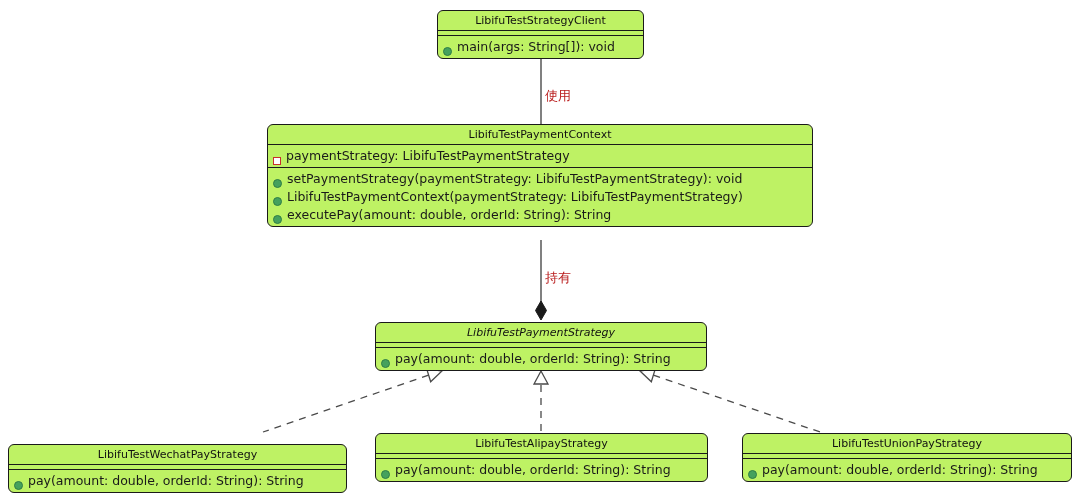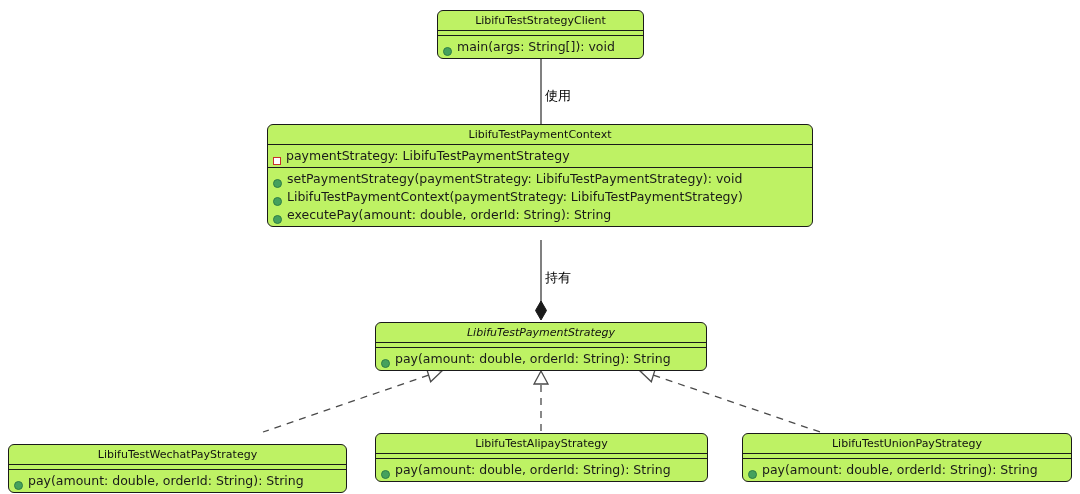--- a/index.html
+++ b/index.html
@@ -21,21 +21,21 @@
   .uml-fields.empty{padding:0;height:4px;}
   .uml-member{
     display:flex;align-items:flex-end;height:18px;line-height:18px;
     font-size:12.5px;white-space:nowrap;
   }
   .vis-icon{flex:0 0 auto;display:inline-block;margin-right:5px;box-sizing:border-box;}
   .vis-public{width:9px;height:9px;border-radius:50%;background:#45a15d;border:1px solid #2f7d46;}
   .vis-private{width:8px;height:8px;background:#ffffff;border:1.5px solid #c9302c;}
   .member-text{overflow:hidden;}
   .edge-label{
-    position:absolute;z-index:3;font-size:13px;color:#000000;white-space:nowrap;
+    position:absolute;z-index:3;font-size:13px;color:#b91c1c;white-space:nowrap;
   }
 </style>
 </head>
 <body>
 
 <div class="canvas">
 
   <svg class="wires" width="1080" height="494" viewBox="0 0 1080 494">
 
     <g>

